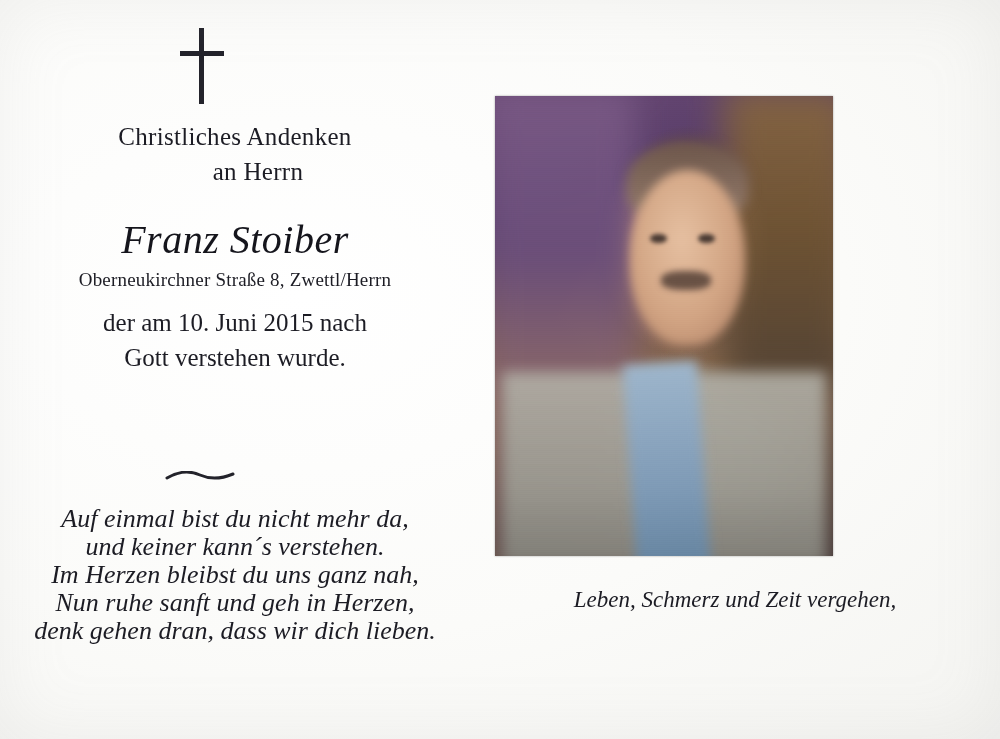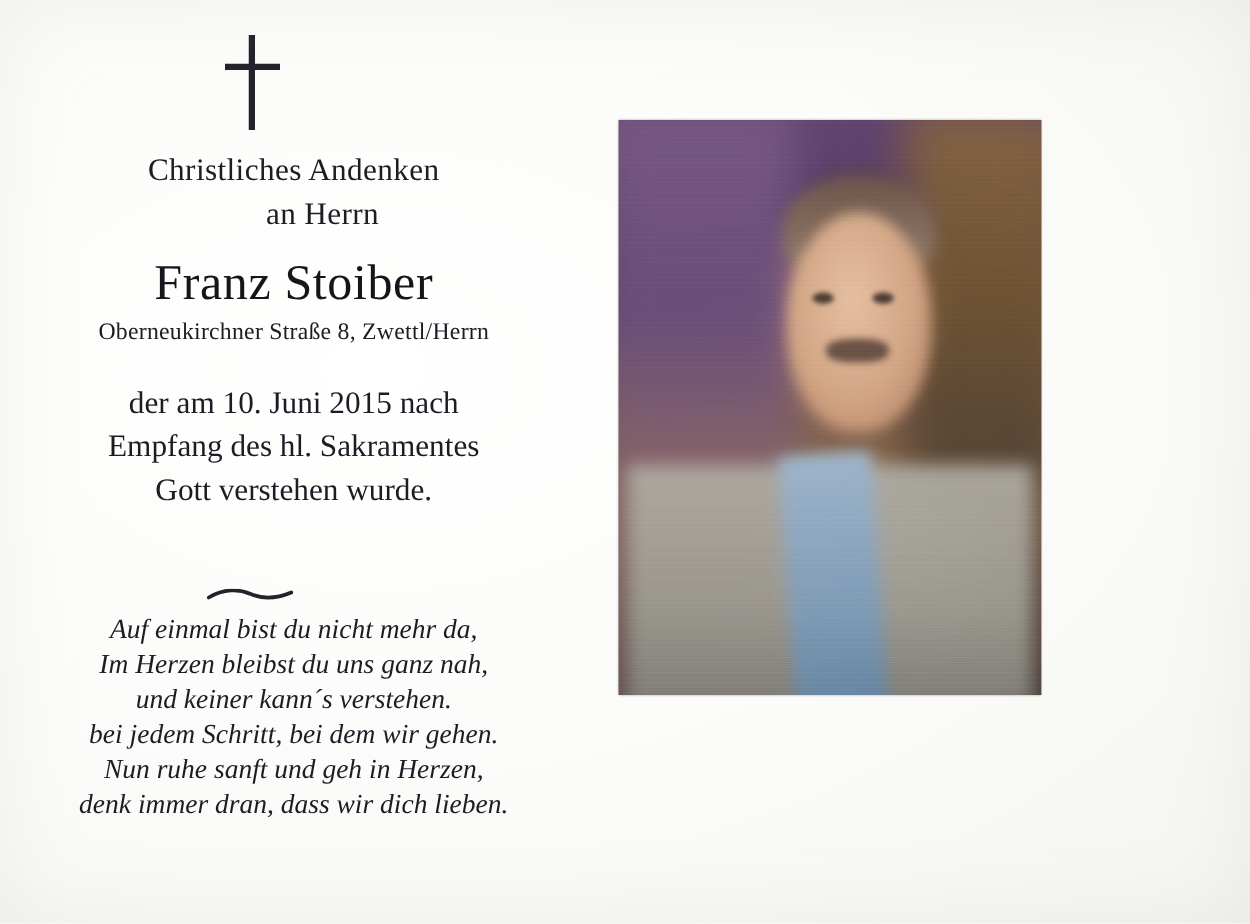--- a/index.html
+++ b/index.html
@@ -73,25 +73,26 @@
   }
   .line-1, .line-2 {
     font-size: 25px;
     line-height: 34px;
     letter-spacing: 0.3px;
     color: #1c1c24;
   }
   .line-2 { margin-top: 1px; padding-left: 46px; }
 
   .deceased-name {
-    margin-top: 14px;
+    margin-top: 28px;
     font-size: 40px;
     line-height: 46px;
     letter-spacing: 0.5px;
     color: #15151c;
+    font-style: italic;
   }
   .address {
     margin-top: 5px;
     font-size: 19px;
     line-height: 24px;
     letter-spacing: 0.2px;
     color: #1c1c24;
   }
 
   .passing-block {
@@ -110,24 +111,24 @@
     left: 165px;
     top: 471px;
     width: 70px;
     height: 10px;
   }
   .divider svg { display: block; }
 
   .poem {
     position: absolute;
     left: 0;
-    top: 489px;
+    top: 505px;
     width: 470px;
     font-style: italic;
-    font-size: 22px;
+    font-size: 26px;
     line-height: 28px;
     color: #1c1c24;
     text-align: center;
   }
   .poem div { white-space: nowrap; }
 
   
   .right-col {
     position: absolute;
     left: 470px;
@@ -256,37 +257,35 @@
 
     <div class="memorial-block">
       <div class="line-1">Christliches Andenken</div>
       <div class="line-2">an Herrn</div>
       <div class="deceased-name">Franz Stoiber</div>
       <div class="address">Oberneukirchner Straße 8, Zwettl/Herrn</div>
     </div>
 
     <div class="passing-block">
       <div>der am 10. Juni 2015 nach</div>
-      <div>Empfang des hl. Sakramentes</div>
       <div>Gott verstehen wurde.</div>
     </div>
 
     <div class="divider">
       <svg width="70" height="10" viewBox="0 0 70 10">
         <path d="M2 7 C 14 0, 26 0, 35 4 C 44 8, 56 8, 68 3" stroke="#23232b" stroke-width="3" fill="none" stroke-linecap="round"></path>
       </svg>
     </div>
 
     <div class="poem">
       <div>Auf einmal bist du nicht mehr da,</div>
+      <div>und keiner kann´s verstehen.</div>
       <div>Im Herzen bleibst du uns ganz nah,</div>
-      <div>und keiner kann´s verstehen.</div>
-      <div>bei jedem Schritt, bei dem wir gehen.</div>
       <div>Nun ruhe sanft und geh in Herzen,</div>
-      <div>denk immer dran, dass wir dich lieben.</div>
+      <div>denk gehen dran, dass wir dich lieben.</div>
     </div>
 
   </div>
 
   <div class="right-col">
 
     <div class="photo-frame">
       <div class="photo">
         <div class="blur-left"></div>
         <div class="blur-right"></div>
@@ -295,17 +294,18 @@
         <div class="hair"></div>
         <div class="face"></div>
         <div class="eye-l"></div>
         <div class="eye-r"></div>
         <div class="moustache"></div>
         <div class="grain"></div>
       </div>
     </div>
 
     <div class="photo-caption">
+      <div>Leben, Schmerz und Zeit vergehen,</div>
     </div>
 
   </div>
 
 </div>
 
 </body></html>

